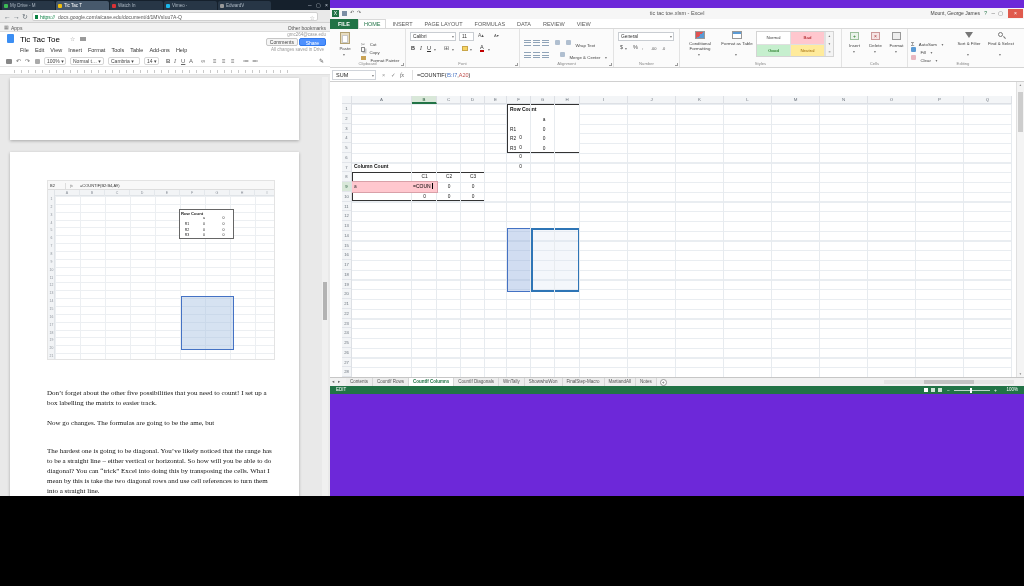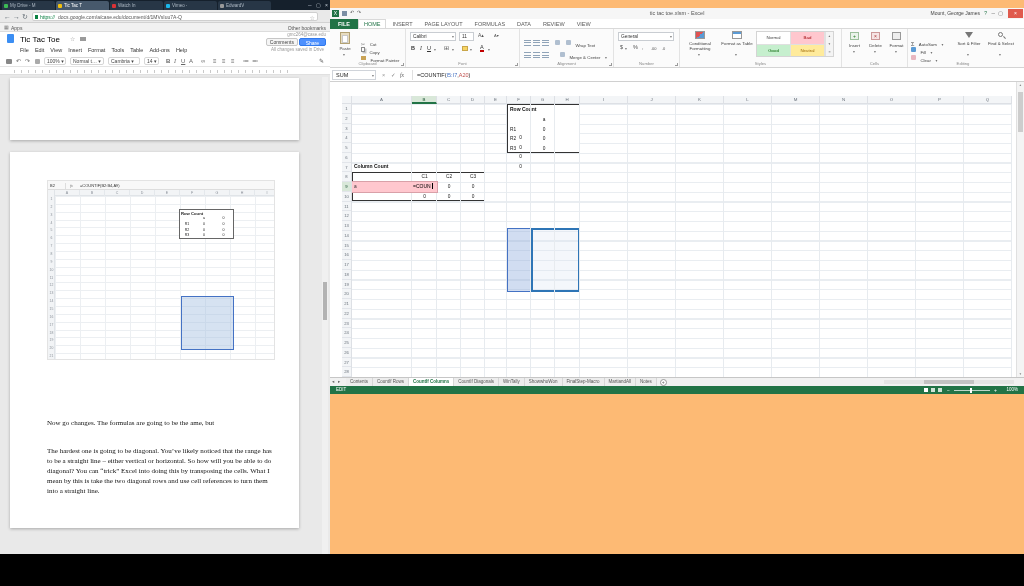--- a/index.html
+++ b/index.html
@@ -1,17 +1,17 @@
 <!DOCTYPE html>
 <html><head>
 <meta charset="utf-8">
 <style>
   html,body{margin:0;padding:0;background:#000}
   *{box-sizing:border-box}
-  #screen{position:relative;width:1024px;height:554px;background:#fdba74;overflow:hidden;
+  #screen{position:relative;width:1024px;height:496px;background:#6d28d9;overflow:hidden;
           font-family:"Liberation Sans",sans-serif;cursor:default}
   .a{position:absolute}
   
   #chrome{left:0;top:0;width:330px;height:586px;background:#e9e9e9;overflow:hidden}
   .c-tab{height:9px;width:53px;margin-right:1px;background:#273646;border-radius:2px 2px 0 0;
          color:#aeb9c4;font-size:4.5px;line-height:9px;display:flex;align-items:center;
          overflow:hidden;padding:0 2px;flex:none}
   .c-tab.active{background:#47596c;color:#fff}
   .c-fav{width:4px;height:4px;border-radius:1px;margin-right:2px;flex:none}
   .c-tl{white-space:nowrap;overflow:hidden}
@@ -207,20 +207,21 @@
             <div class="a" id="mi-rc" style="left:124px;top:13px;width:55px;height:30px;border:1px solid #666;background:#fff">
               <span class="a" style="left:1px;top:1px;font-size:4.2px;font-weight:bold;color:#222;white-space:nowrap">Row Count</span>
             <div class="mi-rc-row" style="top: 6px;"><span class="mi-c" style="width: 14px;"></span><span class="mi-c" style="width: 20px;">a</span><span class="mi-c" style="width: 19px;">0</span></div>
                 <div class="mi-rc-row" style="top: 11.8px;"><span class="mi-c" style="width: 14px;">R1</span><span class="mi-c" style="width: 20px;">0</span><span class="mi-c" style="width: 19px;">0</span></div>
                 <div class="mi-rc-row" style="top: 17.6px;"><span class="mi-c" style="width: 14px;">R2</span><span class="mi-c" style="width: 20px;">0</span><span class="mi-c" style="width: 19px;">0</span></div>
                 <div class="mi-rc-row" style="top: 23.4px;"><span class="mi-c" style="width: 14px;">R3</span><span class="mi-c" style="width: 20px;">0</span><span class="mi-c" style="width: 19px;">0</span></div>
               </div>
             <div class="a" style="left:126px;top:100px;width:53px;height:54px;background:rgba(164,190,224,.45);border:1px solid #4472c4"></div>
           </div>
         </div>
+        <p class="doc-p a" style="top:236px">Don’t forget about the other five possibilities that you need to count!  I set up a box labelling the matrix to easier track.</p>
         <p class="doc-p a" style="top:266px">Now go changes.   The formulas are going to be the ame, but</p>
         <p class="doc-p a" style="top:294px">The hardest one is going to be diagonal.  You’ve likely noticed that the range has to be a straight line – either vertical or horizontal.  So how will you be able to do diagonal?  You can “trick” Excel into doing this by transposing the cells.  What I mean by this is take the two diagonal rows and use cell references to turn them into a straight line.</p>
       </div>
       <div class="a" style="right:2px;top:2px;width:6px;bottom:2px;background:#f0f0f0">
         <div class="a" style="left:1px;right:1px;top:205px;height:38px;background:#b3b3b3"></div>
       </div>
     </div>
   </section>
 
   <section class="a" id="excel">

